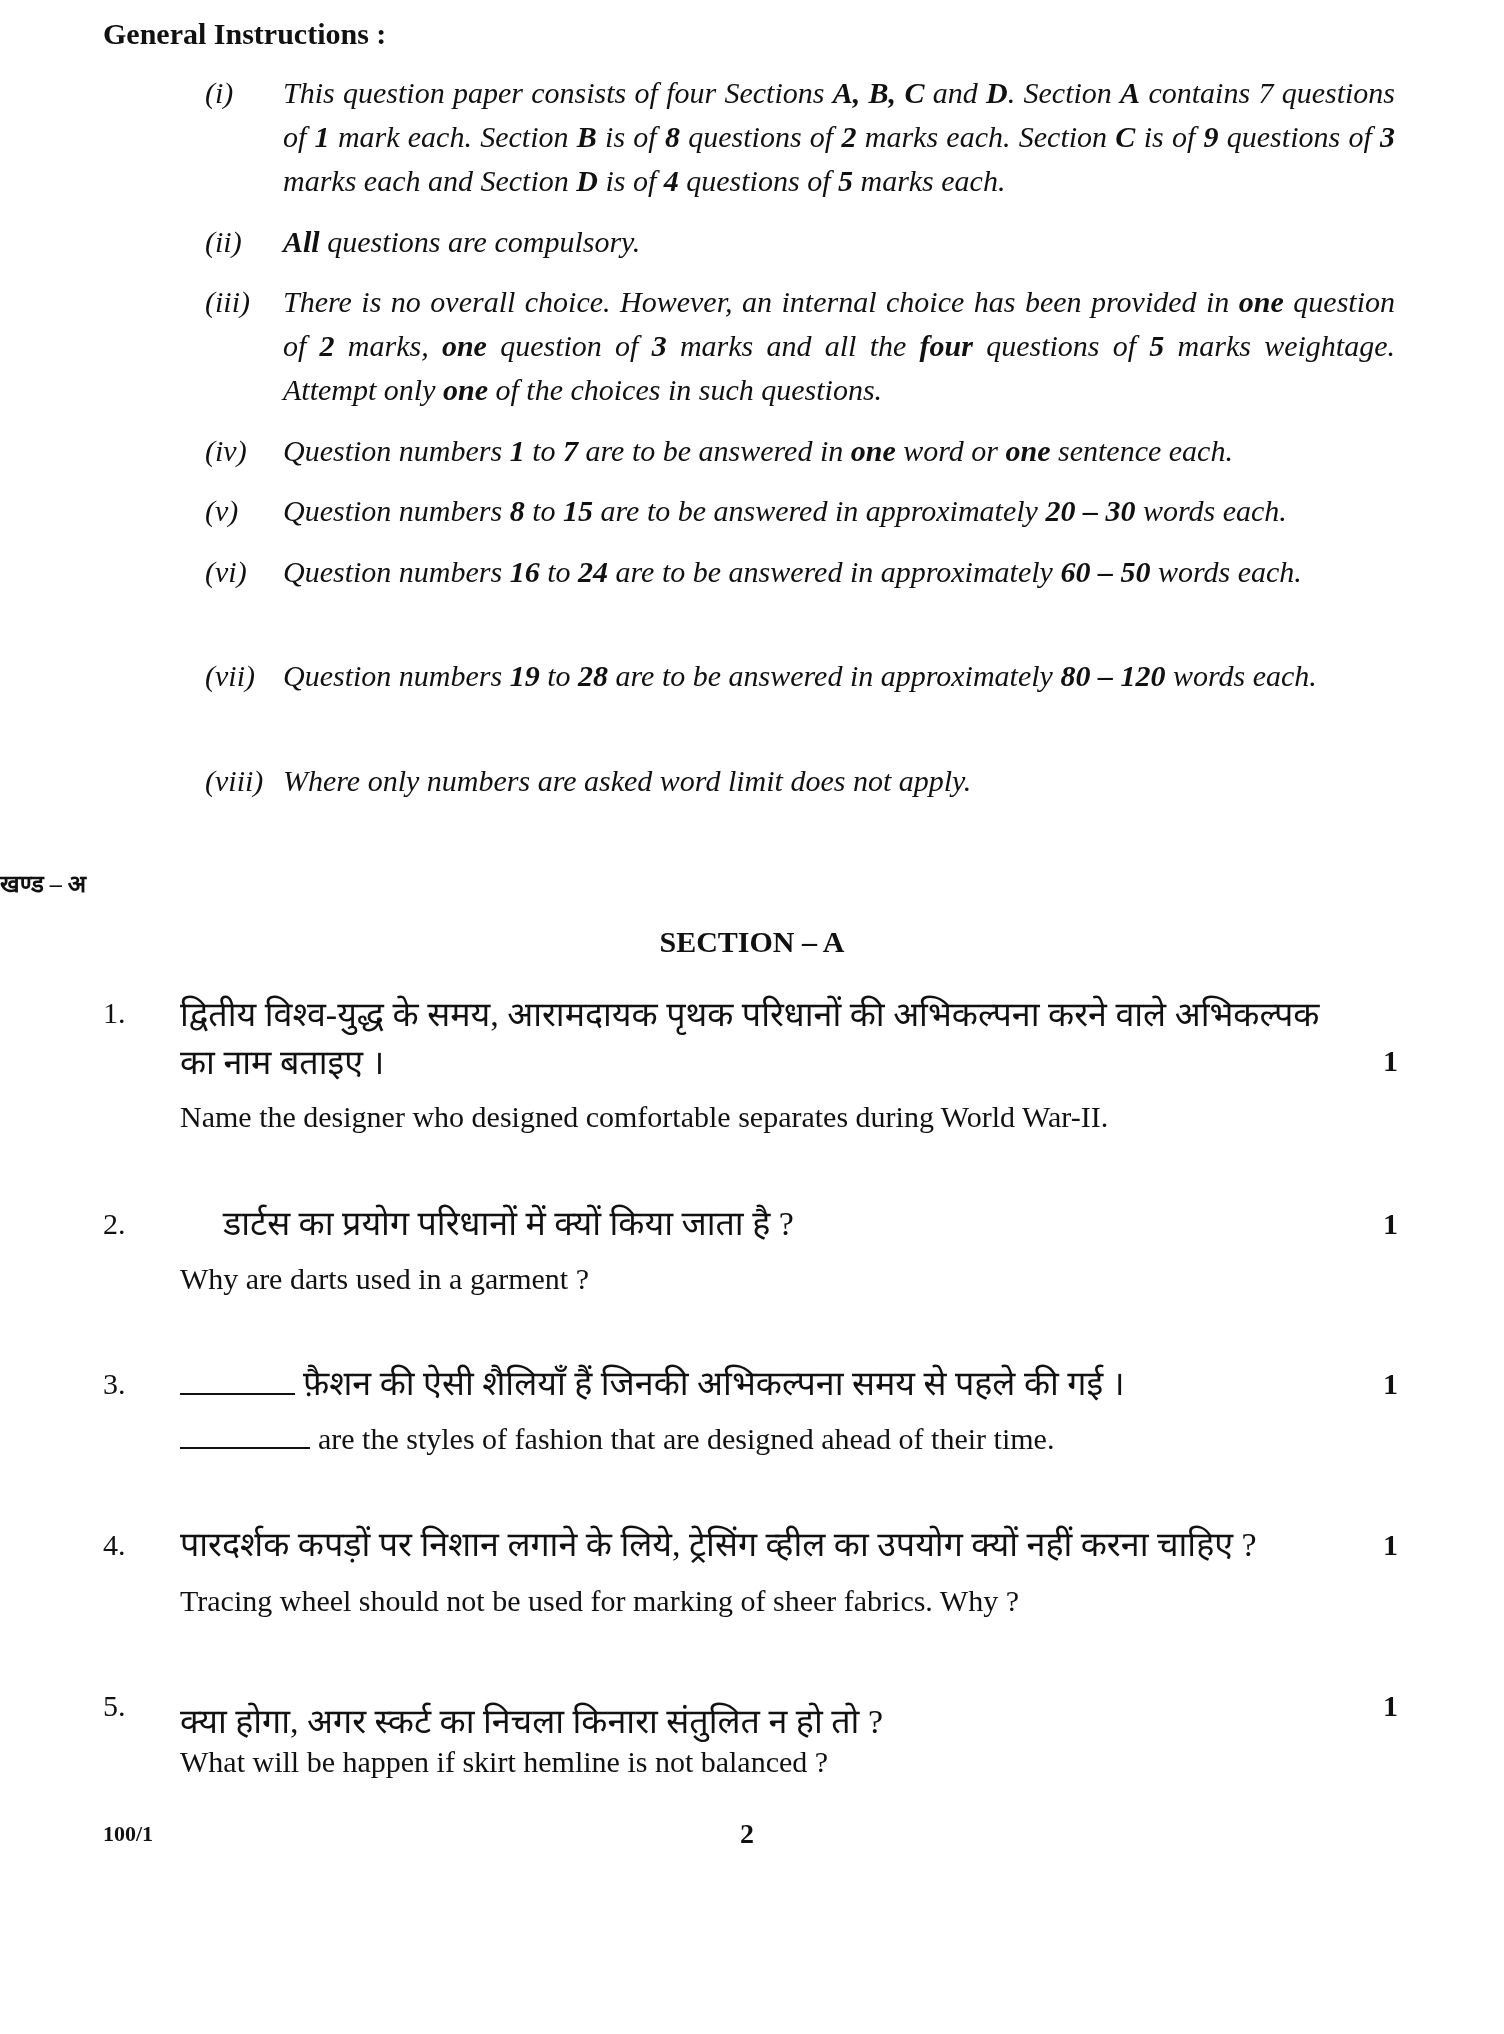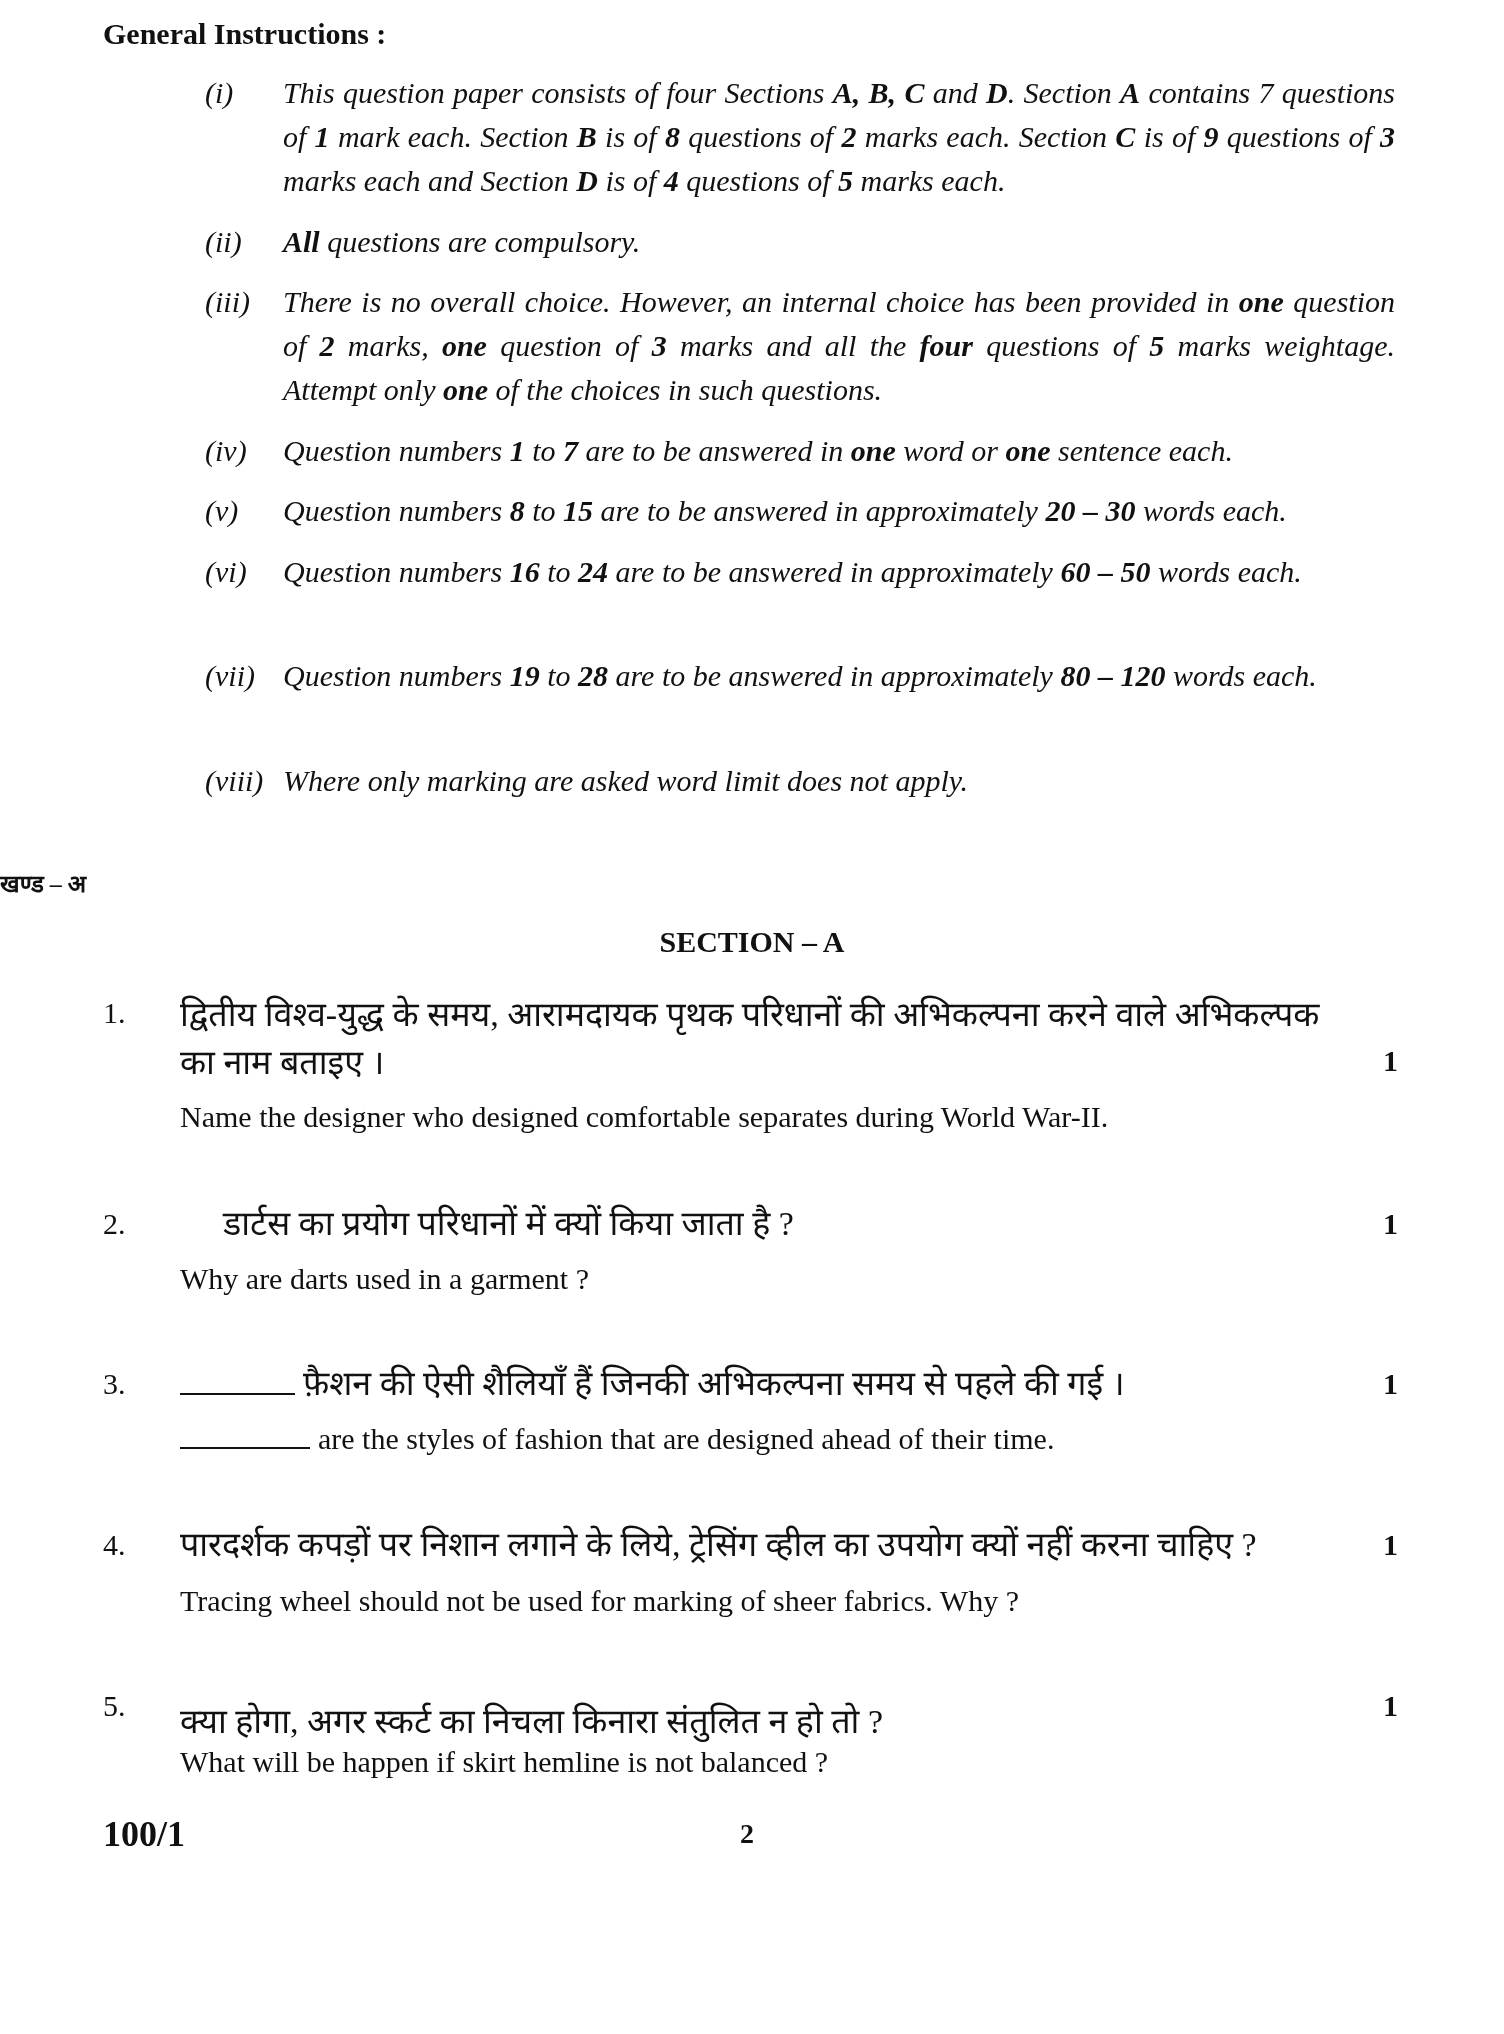--- a/index.html
+++ b/index.html
@@ -13,21 +13,21 @@
                 line-height: 44px; text-align: justify; text-align-last: left; }
   .instr b { font-weight: bold; }
   .sec-hi { left: 0; width: 1504px; text-align: left; top: 862px; font-size: 24px; font-weight: bold; line-height: 44px; }
   .sec-en { left: 0; width: 1504px; text-align: center; top: 920px; font-size: 30px; font-weight: bold; line-height: 44px; }
   .q { position: absolute; left: 103px; width: 1300px; }
   .q .qno { position: absolute; left: 0; font-size: 30px; line-height: 44px; }
   .q .hi { position: absolute; left: 77px; width: 1160px; font-size: 34px; line-height: 48px; }
   .q .en { position: absolute; left: 77px; font-size: 30px; line-height: 44px; white-space: nowrap; }
   .q .mark { position: absolute; left: 1280px; font-size: 30px; font-weight: bold; line-height: 44px; }
   .blank { display: inline-block; border-bottom: 2px solid #111; height: 26px; vertical-align: baseline; margin-right: 8px; }
-  .footer-code { left: 103px; top: 1812px; font-size: 36px; font-weight: bold; line-height: 44px; text-align: right; }
+  .footer-code { left: 103px; top: 1812px; font-size: 22px; font-weight: bold; line-height: 44px; text-align: right; }
   .footer-page { left: 740px; top: 1812px; font-size: 28px; font-weight: bold; line-height: 44px; }
 </style>
 </head>
 <body>
 
 <div>
 
   <div class="abs title">General Instructions :</div>
 
   <div>
@@ -54,21 +54,21 @@
     <div class="instr" style="top:550px;">
       <span class="num">(vi)</span>
       <span class="txt"><span>Question numbers </span><b>16</b><span> to </span><b>24</b><span> are to be answered in approximately </span><b>60 – 50</b><span> words each.</span></span>
     </div>
     <div class="instr" style="top:654px;">
       <span class="num">(vii)</span>
       <span class="txt"><span>Question numbers </span><b>19</b><span> to </span><b>28</b><span> are to be answered in approximately </span><b>80 – 120</b><span> words each.</span></span>
     </div>
     <div class="instr" style="top:759px;">
       <span class="num">(viii)</span>
-      <span class="txt"><span>Where only marking are asked word limit does not apply.</span></span>
+      <span class="txt"><span>Where only numbers are asked word limit does not apply.</span></span>
     </div>
   </div>
 
   <div class="abs sec-hi">खण्ड – अ</div>
   <div class="abs sec-en">SECTION – A</div>
 
   <div class="q" style="top:991px;">
     <span class="qno">1.</span>
     <span class="hi" style="top:0;">द्वितीय विश्व-युद्ध के समय, आरामदायक पृथक परिधानों की अभिकल्पना करने वाले अभिकल्पक का नाम बताइए ।</span>
     <span class="mark" style="top:48px;">1</span>

